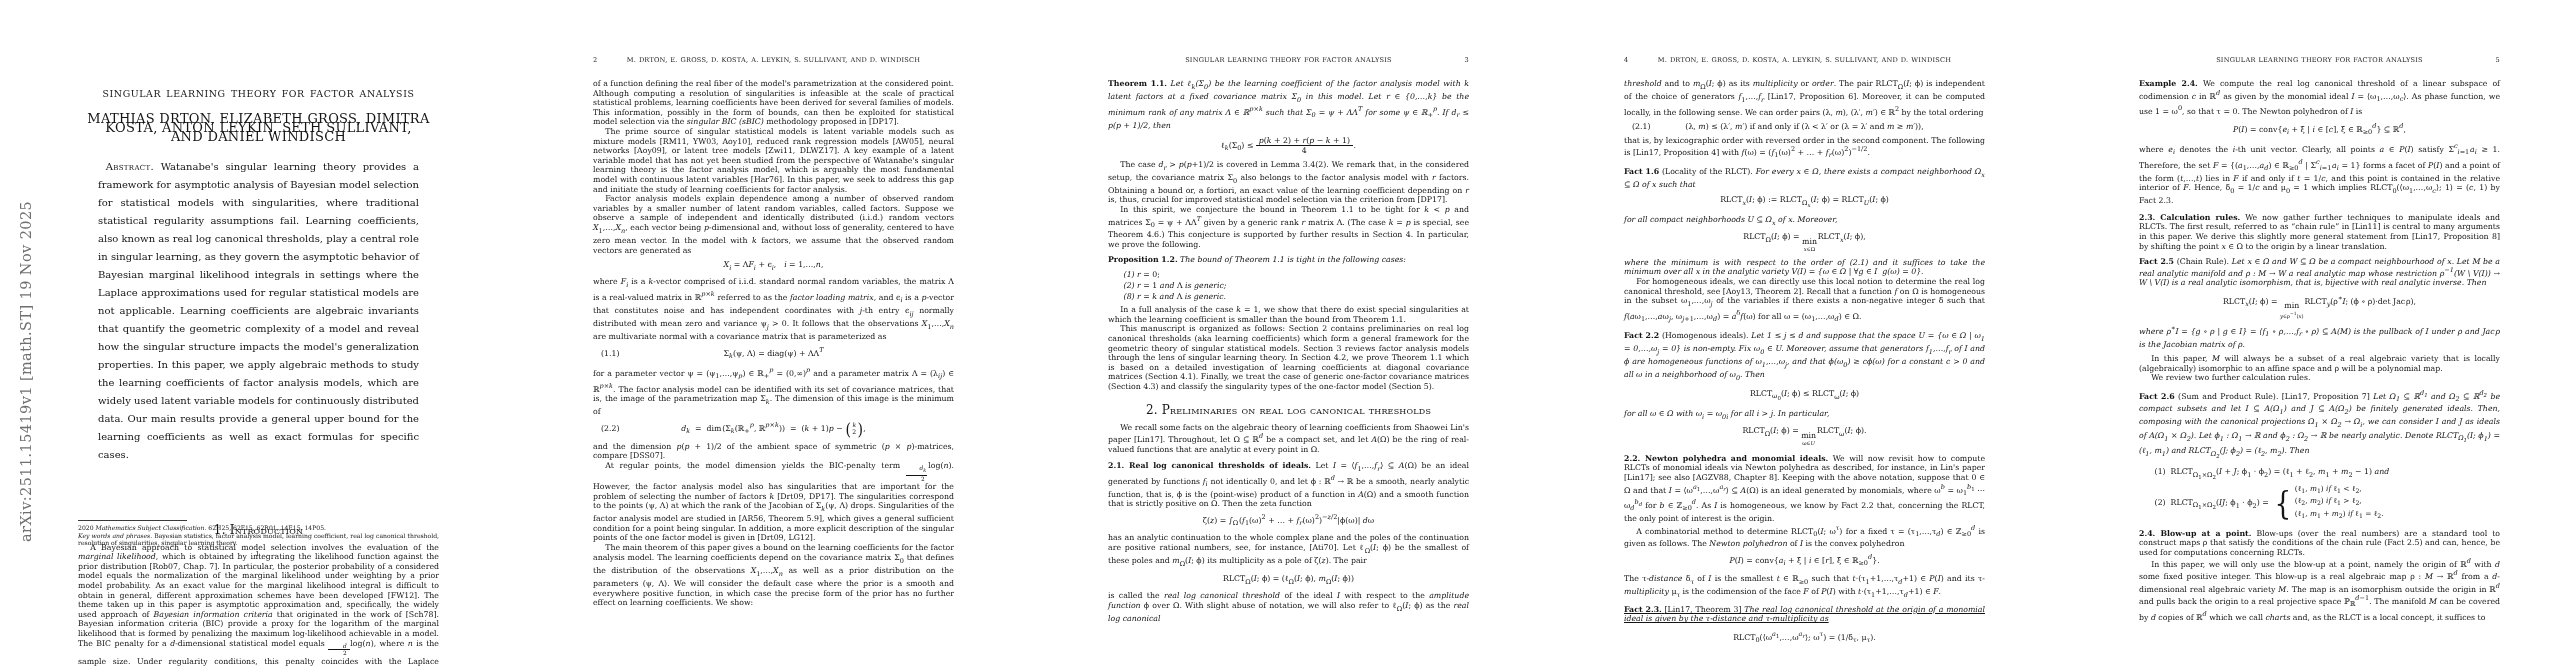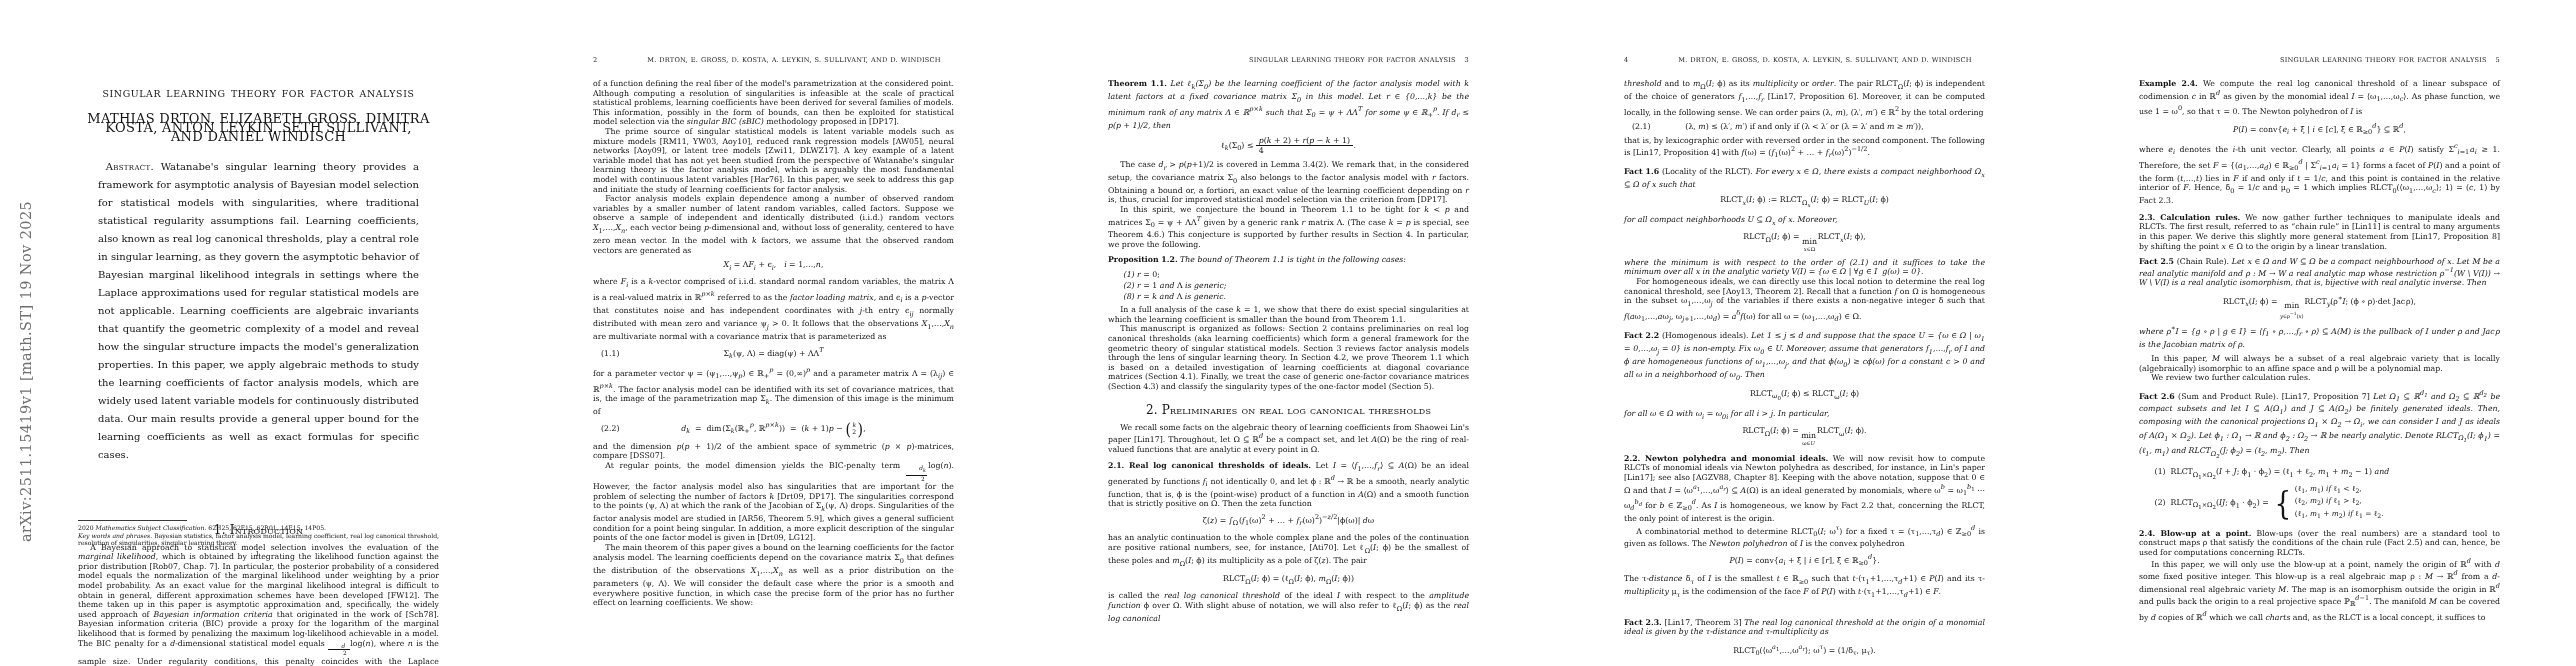--- a/index.html
+++ b/index.html
@@ -4,21 +4,21 @@
 <style>
   html,body{margin:0;padding:0}
   body{width:2576px;height:667px;background:#ffffff;color:#111;position:relative;overflow:hidden;
        font-family:"DejaVu Serif","Liberation Serif",serif;}
   .canvas{position:absolute;left:0;top:0;width:2576px;height:667px;background:#fff}
   .page{position:absolute;top:0;width:515px;height:667px;background:#fff;overflow:hidden}
   .pghead{position:absolute;top:56px;left:78px;width:361px;display:flex;justify-content:space-between;
           font-size:6.6px;letter-spacing:0.2px;color:#1c1c1c;word-spacing:0.6px}
   .hl{min-width:13.3px;text-align:left}
   .hr{min-width:13.3px;text-align:right}
-  .hc{flex:1;text-align:right}
+  .hc{flex:1;text-align:center}
   .content{position:absolute;left:78px;top:79px;width:361px;font-size:7.8px;line-height:9.6px;
            text-align:justify;color:#141414}
   .content.first{top:0}
   .title{text-align:center;font-size:9.4px;letter-spacing:0.6px;word-spacing:1.7px;text-indent:0;font-weight:500}
   .authors{text-align:center;font-size:13px;letter-spacing:0.3px;line-height:9.2px;text-indent:0}
   .abstract{width:321px;margin-left:auto;margin-right:auto;font-size:10px;line-height:18px;
             text-align:justify;text-indent:7.8px}
   .ablab{font-variant:small-caps;letter-spacing:0.3px}
   .sechead{text-align:center;font-variant:small-caps;font-size:12px;letter-spacing:0.2px;
            margin:14.5px 0 7.2px;text-indent:0}
@@ -27,21 +27,21 @@
   .para.it{font-style:italic}
   .thm{margin:5.6px 0;text-indent:0}
   .thm.it{font-style:italic}
   .thm .thmhead{font-weight:bold;font-style:normal}
   .up{font-style:normal}
   .eqrow{position:relative;text-align:center;margin:4.4px 0;text-indent:0}
   .eqnum{position:absolute;left:8px;top:50%;transform:translateY(-50%);font-style:normal}
   .eqbody{display:inline-block}
   .list{margin:3.9px 0 3.9px 15.6px;text-align:left}
   .li{margin:1.1px 0;text-indent:0}
-  .frac{display:inline-flex;flex-direction:column;vertical-align:middle;text-align:left;line-height:9px}
+  .frac{display:inline-flex;flex-direction:column;vertical-align:middle;text-align:center;line-height:9px}
   .frac>span:first-child{border-bottom:0.6px solid #141414;padding:0 2.8px}
   .frac>span:last-child{padding:0 2.8px}
   .frac.sm{font-size:5.8px;line-height:6.4px;vertical-align:-2.2px}
   .frac.sm>span:first-child{padding:0 1.1px}
   .binom{display:inline-flex;align-items:center;vertical-align:middle}
   .binom .bp{font-size:16.7px;line-height:14.5px;font-weight:300;transform:scaleX(.85)}
   .bst{display:inline-flex;flex-direction:column;text-align:center;font-size:6.1px;line-height:6.7px;margin:0 0.6px}
   .under{display:inline-flex;flex-direction:column;align-items:center;vertical-align:-5px;line-height:7.2px}
   .under .us{font-size:5.3px;margin-top:0.6px}
   .brace{display:inline-block;font-size:31px;font-weight:300;line-height:0;vertical-align:middle;
@@ -165,21 +165,21 @@
           <div class="eqrow"><span class="eqbody">RLCT<sub>ω<sub>0</sub></sub>(<i>I</i>; ϕ) ≤ RLCT<sub>ω</sub>(<i>I</i>; ϕ)</span></div>
           <div class="para it">for all ω ∈ Ω with ω<sub>i</sub> = ω<sub>0i</sub> for all i &gt; j. In particular,</div>
           <div class="eqrow"><span class="eqbody">RLCT<sub>Ω</sub>(<i>I</i>; ϕ) = <span class="under">
                 <span>min</span>
                 <span class="us">ω∈<i>U</i></span>
               </span> RLCT<sub>ω</sub>(<i>I</i>; ϕ).</span></div>
           <div class="para" style="margin-top: 6.7px;"><b>2.2. Newton polyhedra and monomial ideals.</b> We will now revisit how to compute RLCTs of monomial ideals via Newton polyhedra as described, for instance, in Lin's paper [Lin17]; see also [AGZV88, Chapter 8]. Keeping with the above notation, suppose that 0 ∈ Ω and that <i>I</i> = ⟨ω<sup><i>a</i><sub>1</sub></sup>,…,ω<sup><i>a</i><sub><i>r</i></sub></sup>⟩ ⊆ <i>A</i>(Ω) is an ideal generated by monomials, where ω<sup><i>b</i></sup> = ω<sub>1</sub><sup><i>b</i><sub>1</sub></sup> ⋯ ω<sub><i>d</i></sub><sup><i>b</i><sub><i>d</i></sub></sup> for <i>b</i> ∈ ℤ<sub>≥0</sub><sup><i>d</i></sup>. As <i>I</i> is homogeneous, we know by Fact 2.2 that, concerning the RLCT, the only point of interest is the origin.</div>
           <div class="para ind">A combinatorial method to determine RLCT<sub>0</sub>(<i>I</i>; ω<sup>τ</sup>) for a fixed τ = (τ<sub>1</sub>,…,τ<sub><i>d</i></sub>) ∈ ℤ<sub>≥0</sub><sup><i>d</i></sup> is given as follows. The <i>Newton polyhedron</i> of <i>I</i> is the convex polyhedron</div>
           <div class="eqrow"><span class="eqbody"><i>P</i>(<i>I</i>) = conv{<i>a</i><sub><i>i</i></sub> + ξ | <i>i</i> ∈ [<i>r</i>], ξ ∈ ℝ<sub>≥0</sub><sup><i>d</i></sup>}.</span></div>
           <div class="para">The τ-<i>distance</i> δ<sub>τ</sub> of <i>I</i> is the smallest <i>t</i> ∈ ℝ<sub>≥0</sub> such that <i>t</i>·(τ<sub>1</sub>+1,…,τ<sub><i>d</i></sub>+1) ∈ <i>P</i>(<i>I</i>) and its τ-<i>multiplicity</i> μ<sub>τ</sub> is the codimension of the face <i>F</i> of <i>P</i>(<i>I</i>) with <i>t</i>·(τ<sub>1</sub>+1,…,τ<sub><i>d</i></sub>+1) ∈ <i>F</i>.</div>
-          <div class="thm it" style="margin-top: 18px;"><span class="thmhead">Fact 2.3.</span> <span class="up">[Lin17, Theorem 3]</span> The real log canonical threshold at the origin of a monomial ideal is given by the τ-distance and τ-multiplicity as</div>
+          <div class="thm it" style="margin-top: 5px; text-decoration: underline;"><span class="thmhead">Fact 2.3.</span> <span class="up">[Lin17, Theorem 3]</span> The real log canonical threshold at the origin of a monomial ideal is given by the τ-distance and τ-multiplicity as</div>
           <div class="eqrow"><span class="eqbody">RLCT<sub>0</sub>(⟨ω<sup><i>a</i><sub>1</sub></sup>,…,ω<sup><i>a</i><sub><i>r</i></sub></sup>⟩; ω<sup>τ</sup>) = (1/δ<sub>τ</sub>, μ<sub>τ</sub>).</span></div>
         </div>
       </div>
       <div class="page" style="left: 2061px;">
         <div class="pghead">
           <span class="hl"></span>
           <span class="hc">SINGULAR LEARNING THEORY FOR FACTOR ANALYSIS</span>
           <span class="hr">5</span>
         </div>
         <div class="content">

